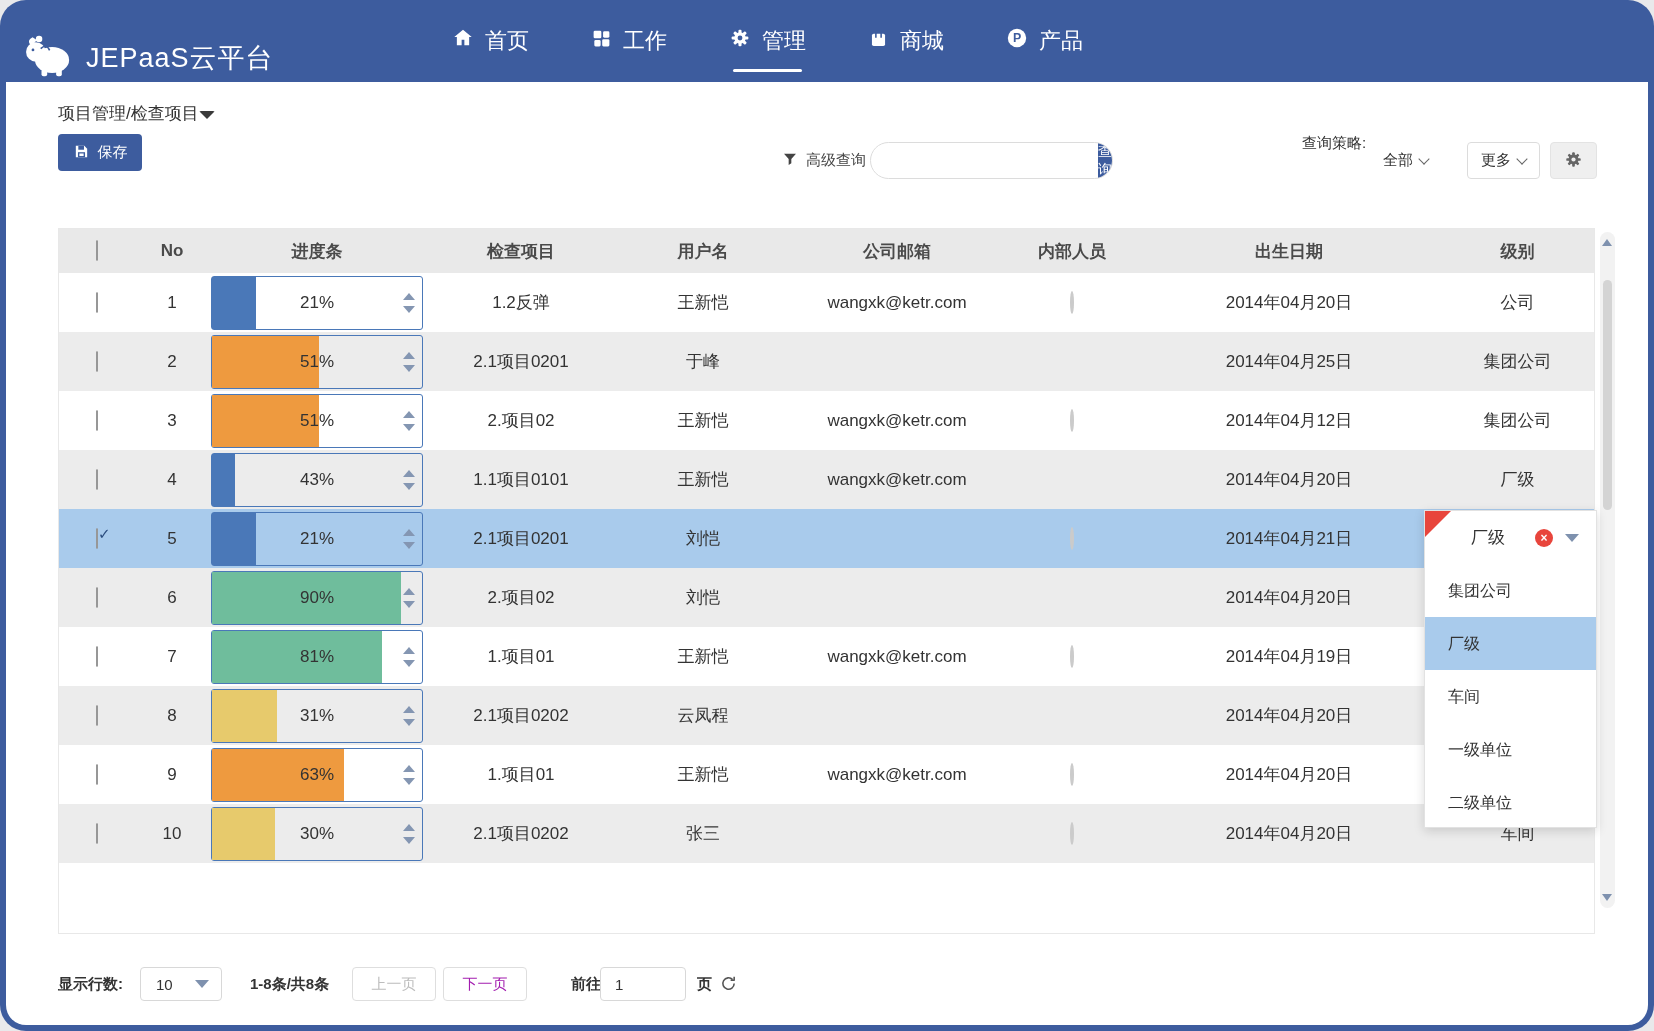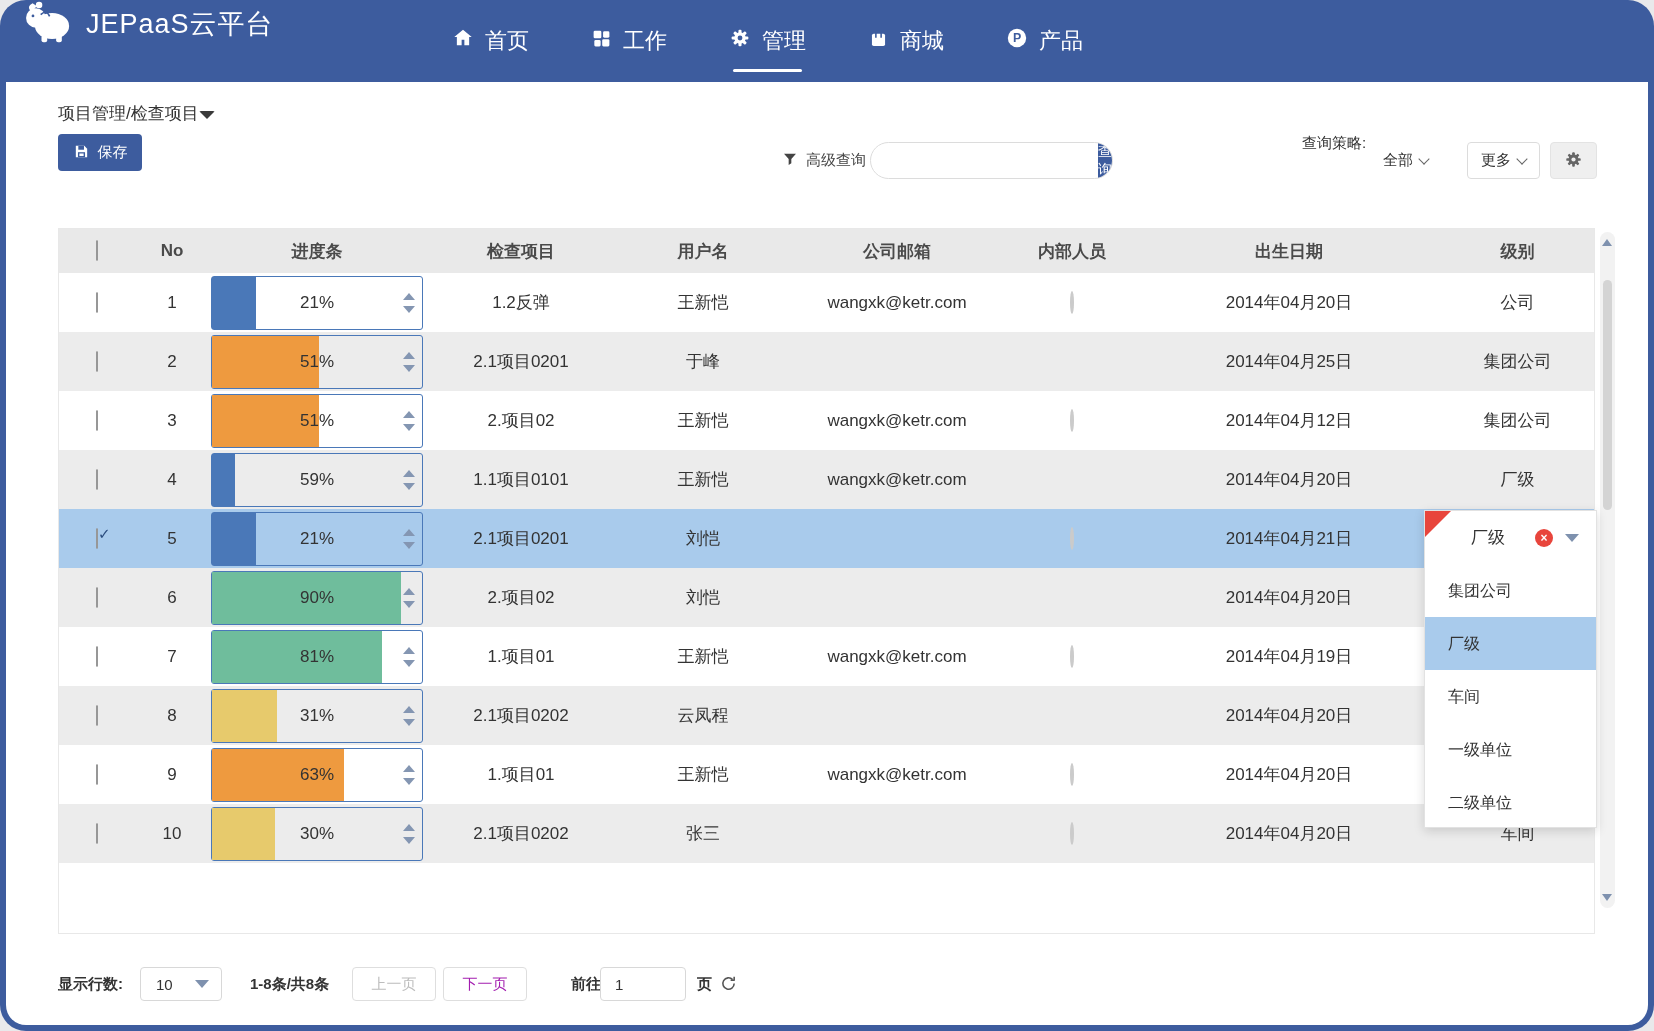--- a/index.html
+++ b/index.html
@@ -6,21 +6,21 @@
   body {
     background:#E9E9EB;
     font-family:"Liberation Sans","DejaVu Sans",sans-serif;
     width:1654px; height:1031px; overflow:hidden;
   }
   .window {
     position:relative; width:1654px; height:1031px;
     background:#3D5C9E; border-radius:26px; overflow:hidden;
   }
   
-  .navbar { position:relative; height:82px; display:flex; align-items:flex-start; }
+  .navbar { position:relative; height:82px; display:flex; align-items:flex-end; }
   .brand { display:flex; align-items:center; gap:12px; padding-left:22px; }
   .brand-text { color:#fff; font-size:27px; letter-spacing:1px; }
   .nav-items { position:absolute; left:452px; top:0; height:82px; display:flex; gap:62px; align-items:center; }
   .nav-item { position:relative; display:flex; align-items:center; gap:11px; color:#fff; font-size:22px; cursor:pointer; }
   .nav-item.active::after { content:""; position:absolute; left:4px; right:4px; bottom:-16px; height:3px; background:#fff; border-radius:2px; }
   
   .content {
     position:relative; margin:0 6px 6px 6px; width:1642px; height:943px;
     background:#fff; border-radius:0 0 20px 20px; overflow:hidden;
   }
@@ -294,21 +294,21 @@
             <div class="cell"><span class="dot-hollow"></span></div>
             <div class="cell">2014年04月12日</div>
             <div class="cell">集团公司</div>
           </div>
           <div class="row striped">
             <div class="cell"><span class="cb"></span></div>
             <div class="cell">4</div>
             <div class="cell">
               <div class="pbox">
                 <div class="pfill" style="width: 11%; background: rgb(74, 120, 184);"></div>
-                <div class="plabel">59%</div>
+                <div class="plabel">43%</div>
                 <div class="pspin">
                   <span class="tri-up"></span>
                   <span class="tri-down"></span>
                 </div>
               </div>
             </div>
             <div class="cell">1.1项目0101</div>
             <div class="cell">王新恺</div>
             <div class="cell">wangxk@ketr.com</div>
             <div class="cell"><span class="dot-filled"></span></div>

